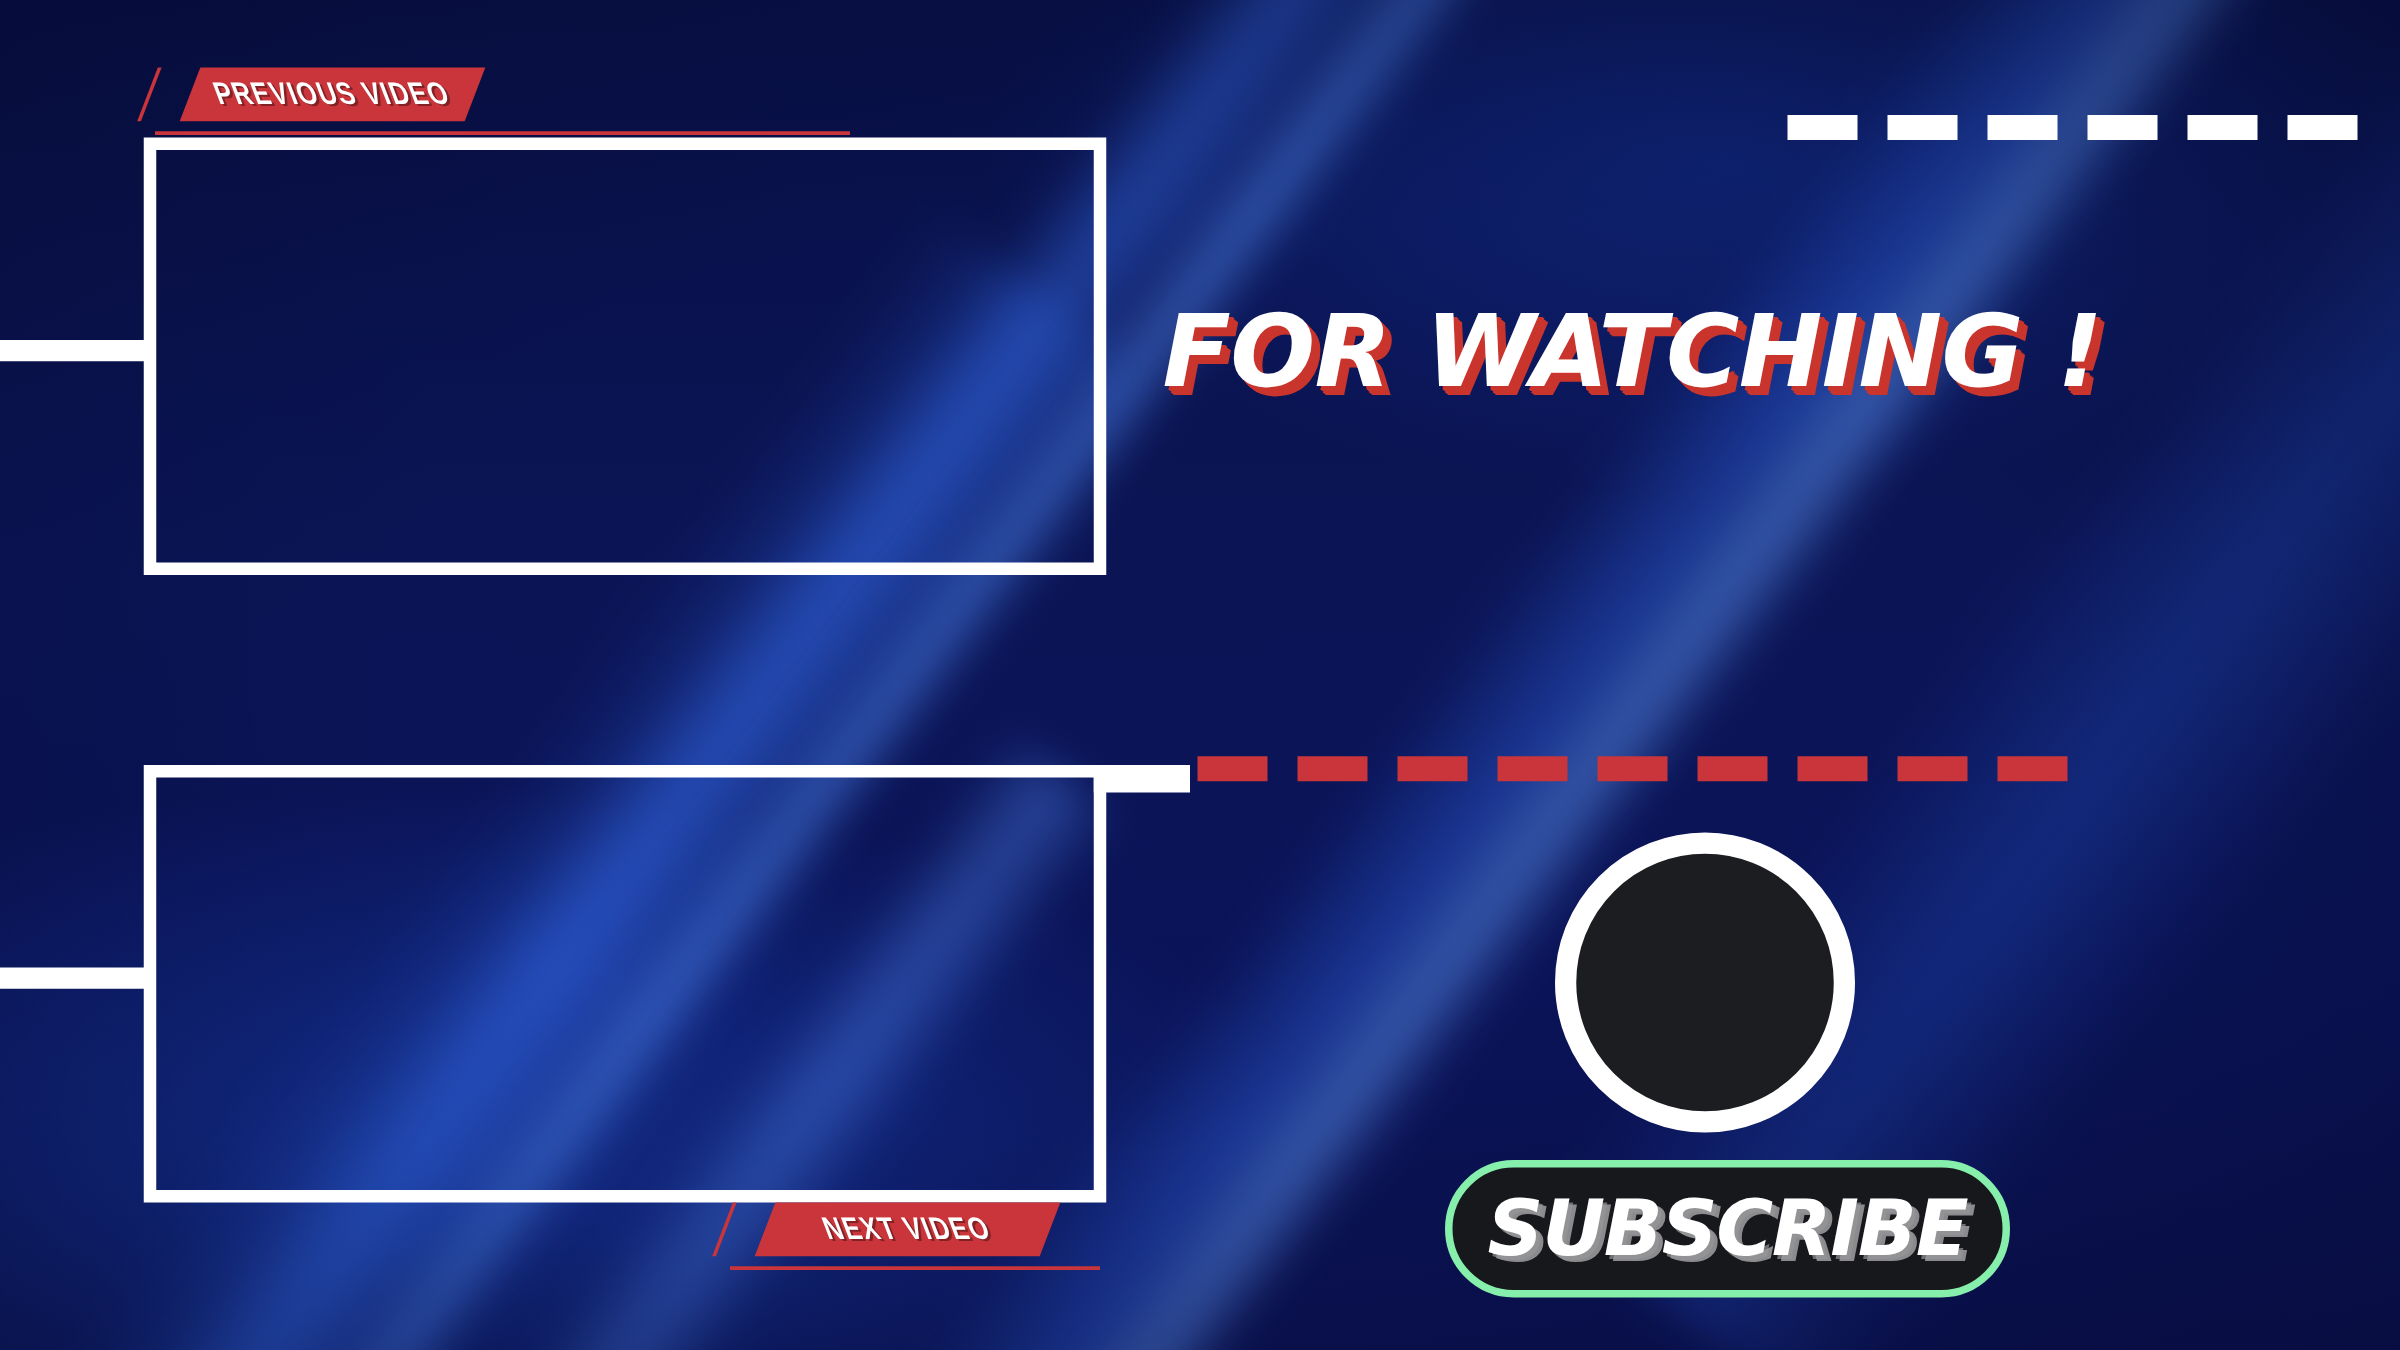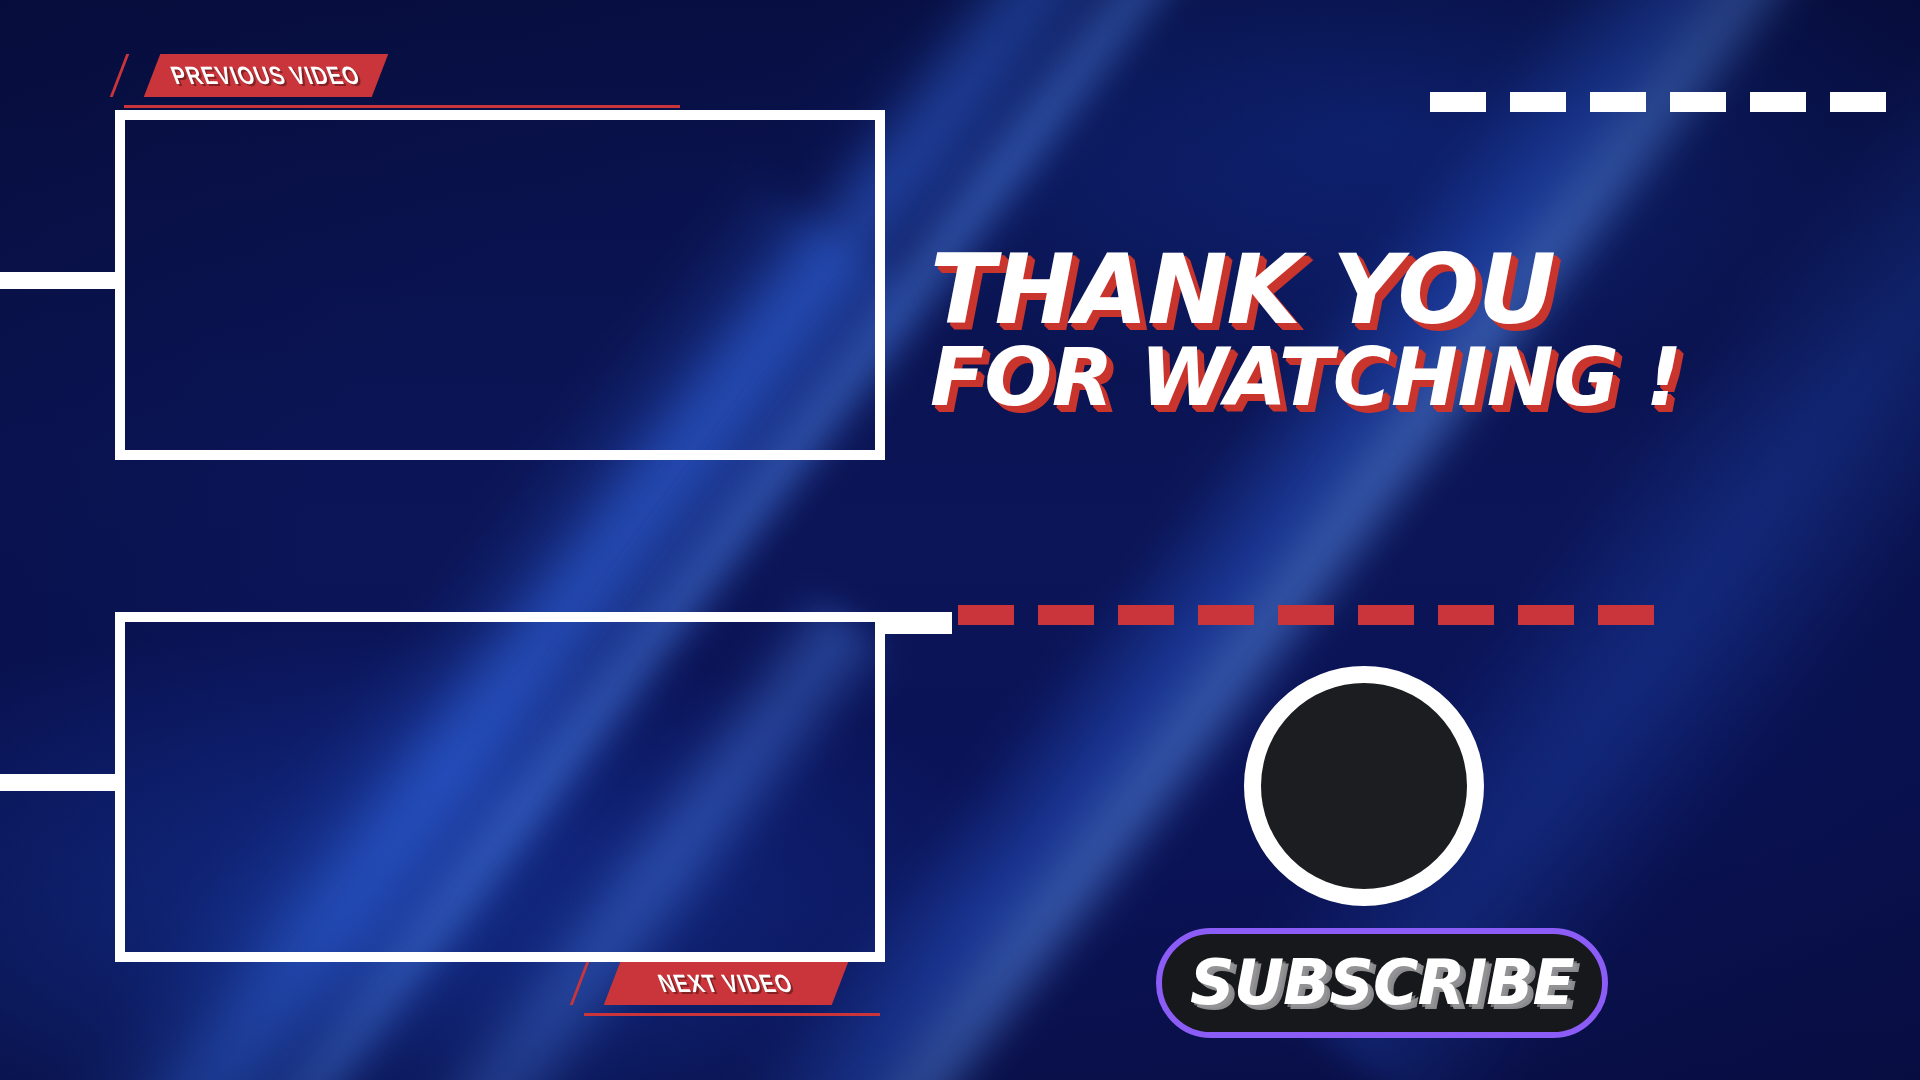--- a/index.html
+++ b/index.html
@@ -209,21 +209,21 @@
 
   
   #subscribe-button {
     position: absolute;
     left: 1156px;
     top: 928px;
     width: 452px;
     height: 110px;
     border-radius: 56px;
     background: #17181c;
-    border: 6px solid #8b5cf6;
+    border: 6px solid #86efac;
     box-sizing: border-box;
     display: flex;
     align-items: center;
     justify-content: center;
     cursor: pointer;
   }
   #subscribe-label {
     color: #ffffff;
     font-weight: 700;
     font-style: italic;
@@ -282,21 +282,20 @@
     <i></i>
     <i></i>
     <i></i>
     <i></i>
     <i></i>
     <i></i>
     <i></i>
   </div>
 
   <div id="title-block">
-    <div class="title-line" id="title-line-1">THANK YOU</div>
     <div class="title-line" id="title-line-2">FOR WATCHING !</div>
   </div>
 
   <div id="avatar"></div>
   <div id="subscribe-button">
     <span id="subscribe-label">SUBSCRIBE</span>
   </div>
 
 </div>
 

